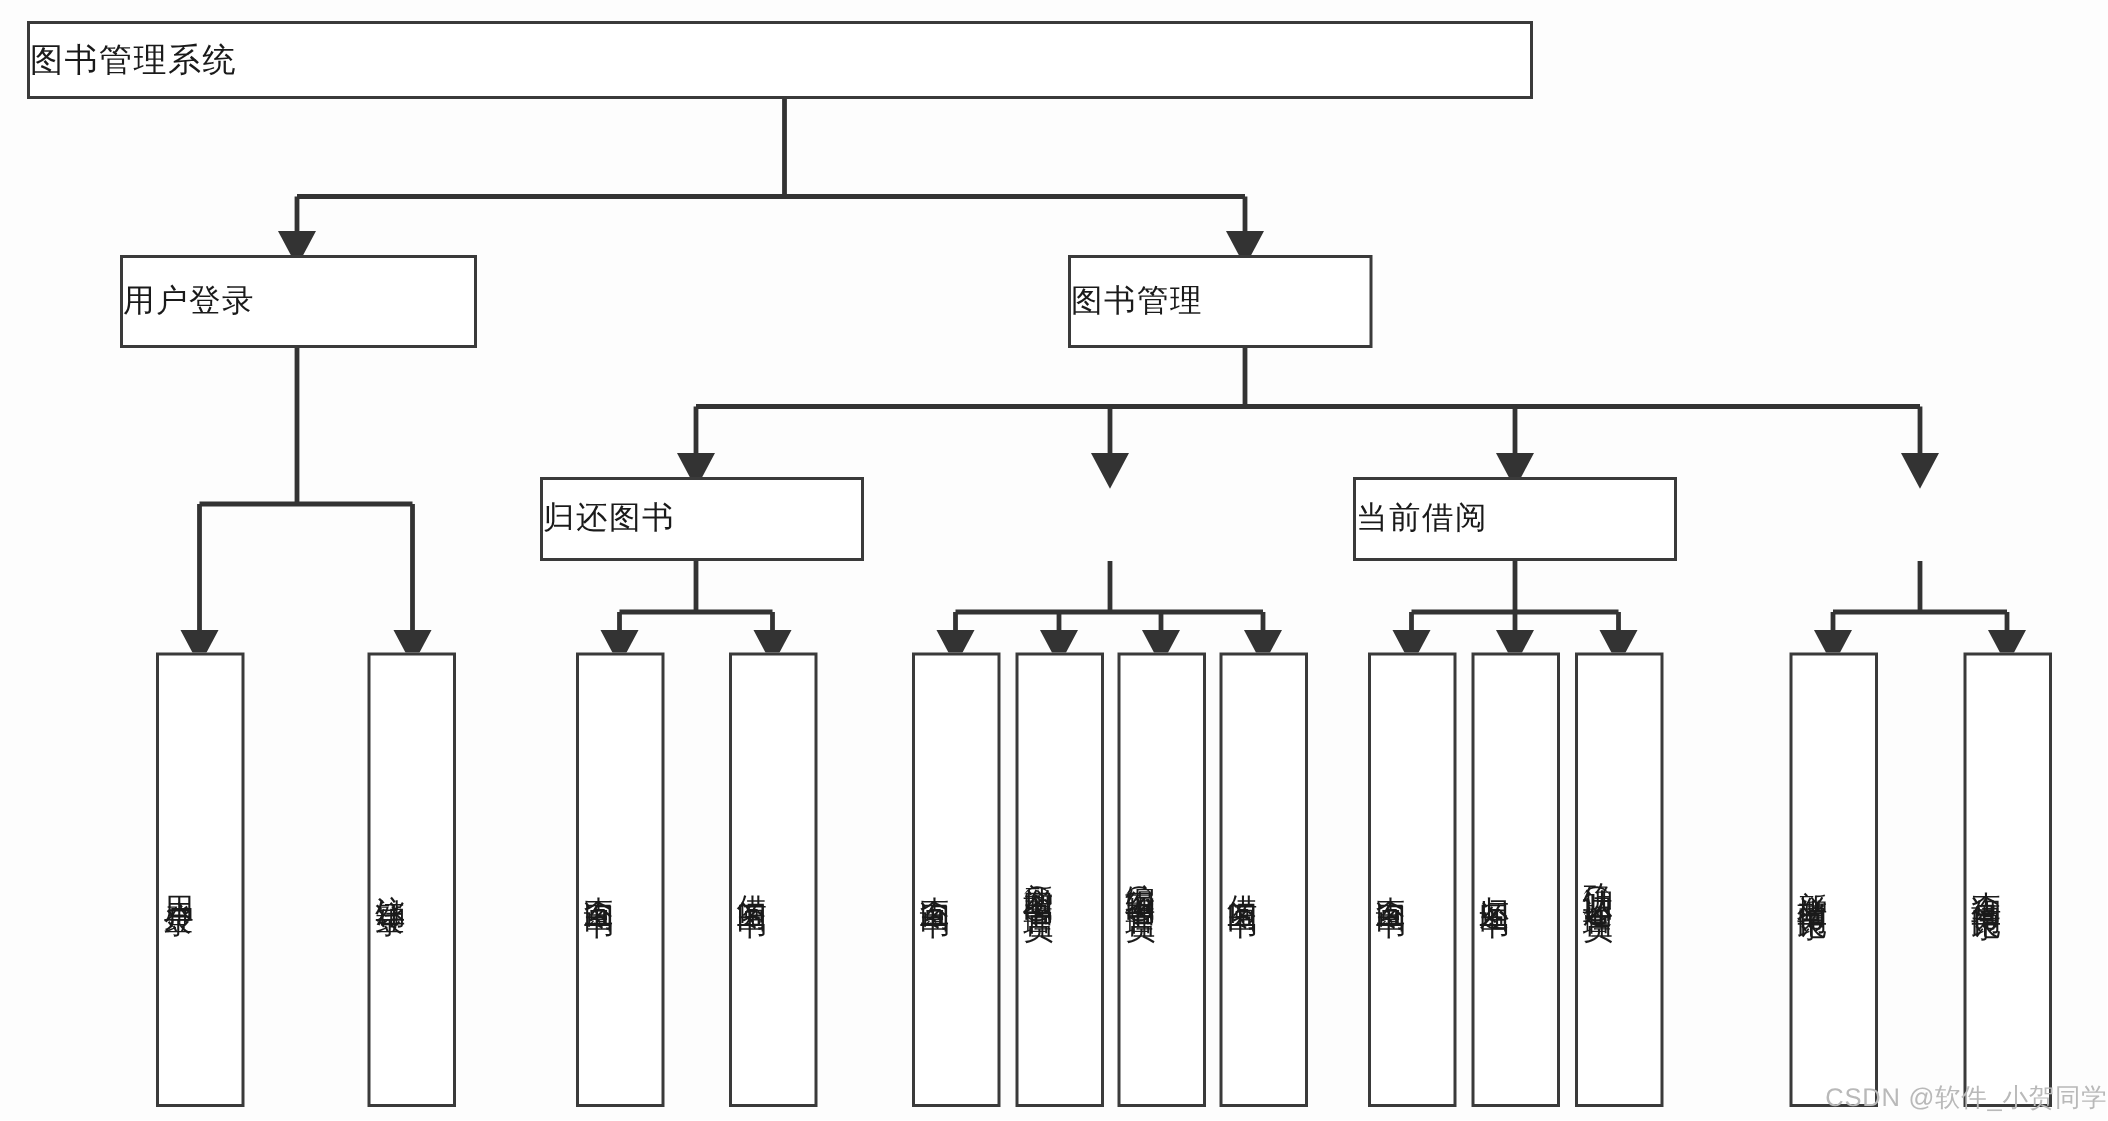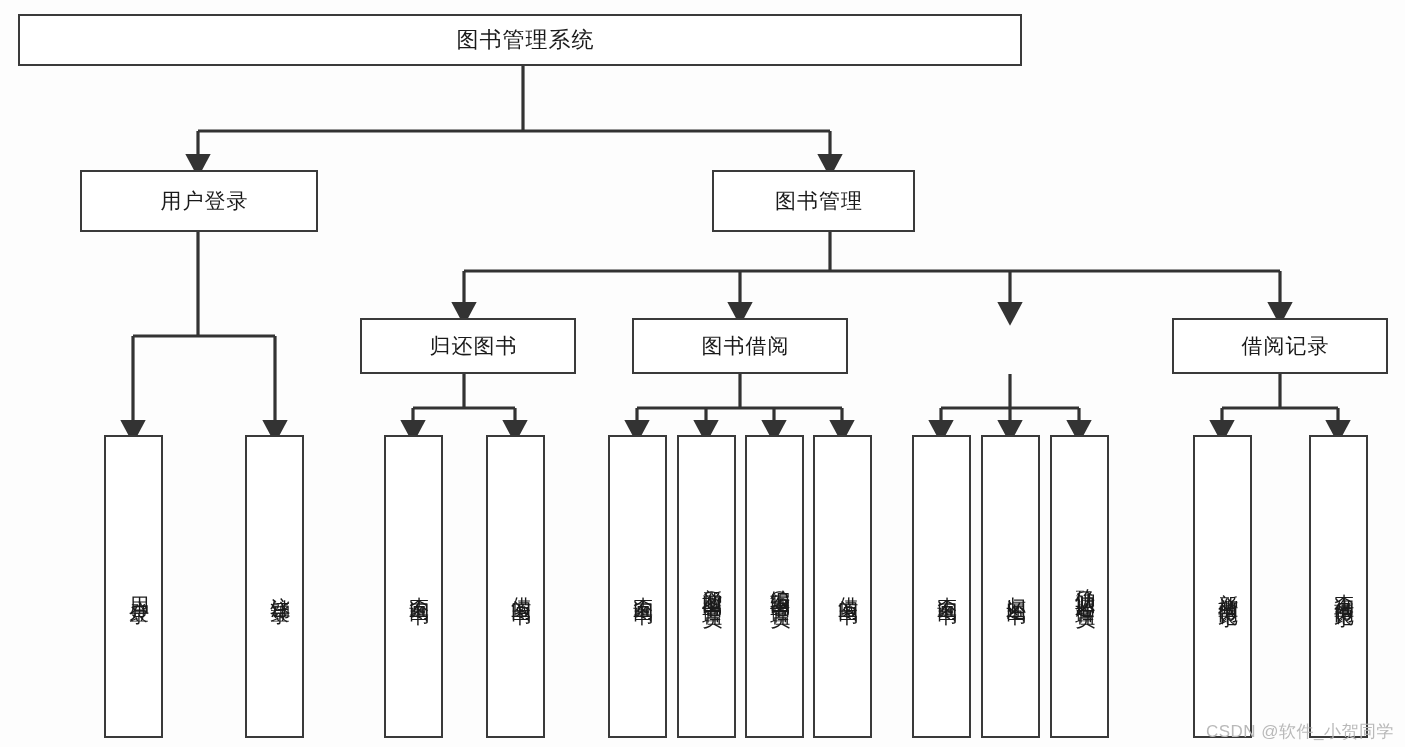--- a/index.html
+++ b/index.html
@@ -25,23 +25,21 @@
     height: 747px;
     pointer-events: none;
   }
   .node {
     position: absolute;
     box-sizing: border-box;
     background: #ffffff;
     border: 2.5px solid #3a3a3a;
     display: flex;
     align-items: center;
-    justify-content: center;
     overflow: hidden;
-    padding-left: 11px;
   }
   .node .label {
     color: #1a1a1a;
     font-size: 21px;
     line-height: 1.18;
     letter-spacing: 1px;
     white-space: nowrap;
     text-align: center;
   }
   .node.vertical .label {
@@ -49,21 +47,21 @@
     text-orientation: upright;
     letter-spacing: 3px;
     font-size: 20px;
     white-space: nowrap;
   }
   .node.root .label { font-size: 22px; }
   .node.level2 .label { font-size: 21px; }
 
   #watermark {
     position: absolute;
-    right: 11px;
+    right: 0;
     bottom: 4px;
     font-size: 17px;
     color: #b9b9b9;
     letter-spacing: 0.5px;
     white-space: nowrap;
     font-family: "Liberation Sans", "DejaVu Sans", sans-serif;
   }
 </style>
 </head>
 <body>
@@ -127,25 +125,22 @@
   <div class="node level2" style="left:80px; top:170px; width:238px; height:62px;">
     <span class="label">用户登录</span>
   </div>
   <div class="node level2" style="left:712px; top:170px; width:203px; height:62px;">
     <span class="label">图书管理</span>
   </div>
 
   <div class="node level2" style="left:360px; top:318px; width:216px; height:56px;">
     <span class="label">归还图书</span>
   </div>
-  <div class="node level2" style="left:632px; top:318px; width:216px; height:56px;">
-    <span class="label">图书借阅</span>
-  </div>
-  <div class="node level2" style="left:1172px; top:318px; width:216px; height:56px;">
-    <span class="label">借阅记录</span>
+  <div class="node level2" style="left:902px; top:318px; width:216px; height:56px;">
+    <span class="label">当前借阅</span>
   </div>
 
   <div class="node vertical" style="left:104px; top:435px; width:59px; height:303px;">
     <span class="label">用户登录</span>
   </div>
   <div class="node vertical" style="left:245px; top:435px; width:59px; height:303px;">
     <span class="label">注销登录</span>
   </div>
 
   <div class="node vertical" style="left:384px; top:435px; width:59px; height:303px;">

